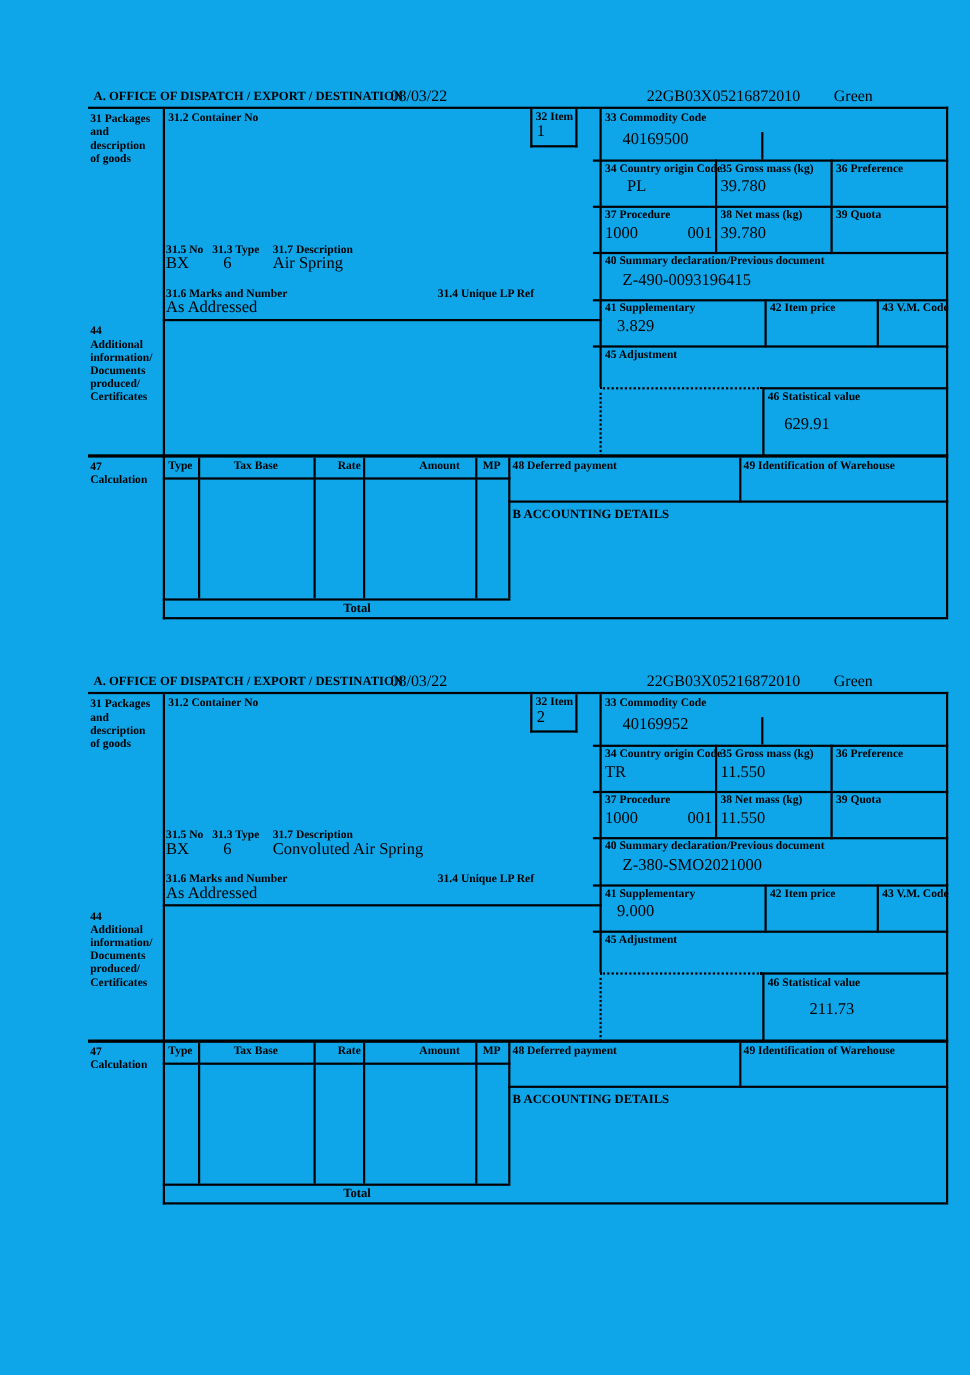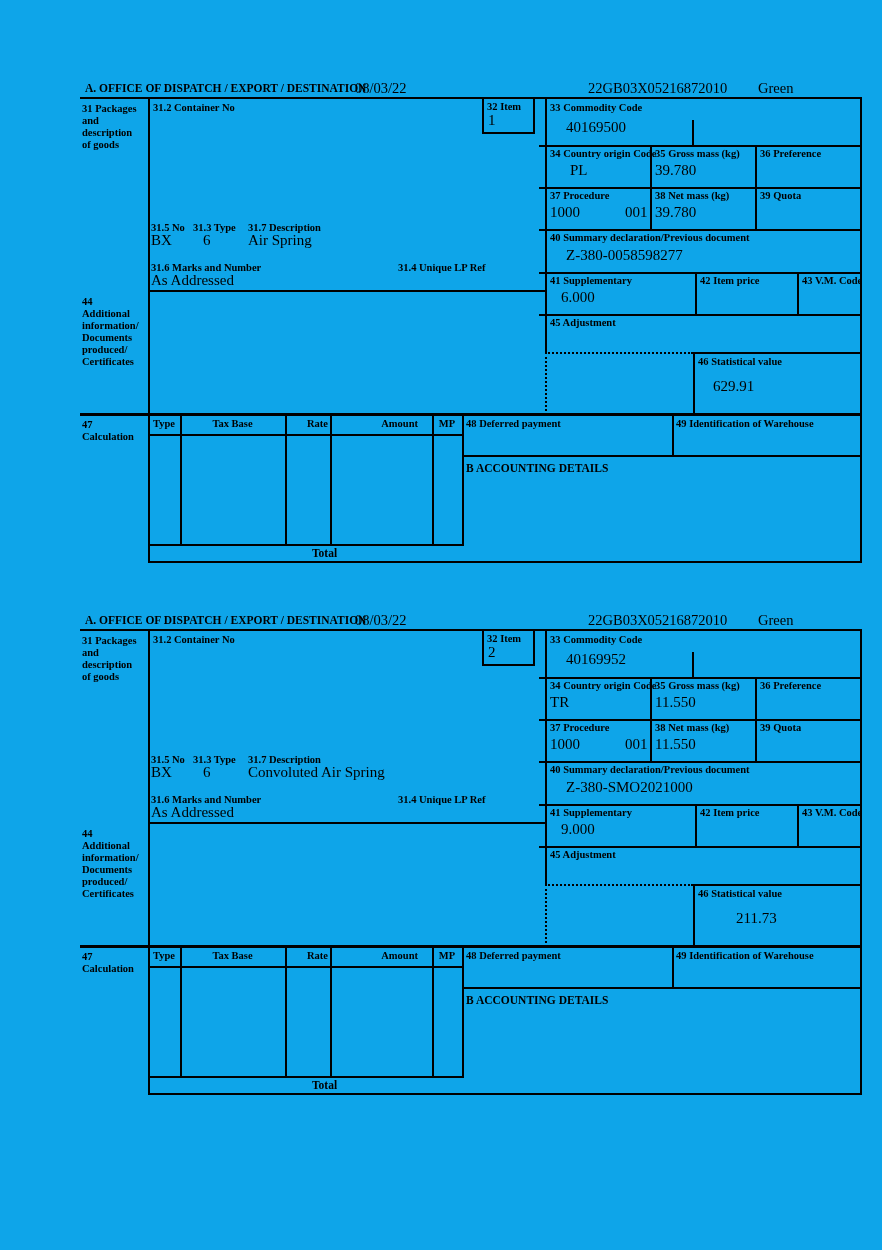--- a/index.html
+++ b/index.html
@@ -10,21 +10,21 @@
   .box{position:absolute;left:0;top:18px;width:782px;height:464px;
        border-top:2px solid #000;border-right:2px solid #000;box-sizing:border-box;}
   .ln{position:absolute;background:#000;}
   .dotv{position:absolute;width:0;border-left:2px dotted #000;background:none;}
   .doth{position:absolute;height:0;border-top:2px dotted #000;background:none;}
   .lbl{font-size:10.5px;font-weight:bold;line-height:12px;white-space:nowrap;}
   .side{left:2px;width:64px;white-space:pre-line;}
   .val{font-size:15px;line-height:16px;white-space:nowrap;}
   .v14{font-size:14.5px;line-height:16px;white-space:nowrap;}
   .hdrlbl{font-size:11.5px;font-weight:bold;white-space:nowrap;}
-  .b32{position:absolute;left:402px;top:0;width:53px;height:35px;
+  .b32{position:absolute;left:402px;top:0;width:43px;height:35px;
        border-left:2px solid #000;border-right:2px solid #000;border-bottom:2px solid #000;
        box-sizing:border-box;}
   .thc{text-align:center;}
   .thr{text-align:right;}
 </style>
 </head>
 <body>
 
 <div id="page">
   <section class="block" style="top: 79px;">
@@ -104,24 +104,24 @@
 
       <span class="abs lbl" style="left:470px;top:91px;">37 Procedure</span>
       <span class="abs val" style="left:470px;top:105px;">1000</span>
       <span class="abs val" style="left:545px;top:105px;">001</span>
       <span class="abs lbl" style="left:575px;top:91px;">38 Net mass (kg)</span>
       <span class="abs val" style="left:575px;top:105px;">39.780</span>
       <span class="abs lbl" style="left:680px;top:91px;">39 Quota</span>
       <span class="abs val" style="left:680px;top:105px;"></span>
 
       <span class="abs lbl" style="left:470px;top:133px;">40 Summary declaration/Previous document</span>
-      <span class="abs val" style="left:486px;top:148px;">Z-380-0058598277</span>
+      <span class="abs val" style="left:486px;top:148px;">Z-490-0093196415</span>
 
       <span class="abs lbl" style="left:470px;top:176px;">41 Supplementary</span>
-      <span class="abs val" style="left:481px;top:190px;">6.000</span>
+      <span class="abs val" style="left:481px;top:190px;">3.829</span>
       <span class="abs lbl" style="left:620px;top:176px;">42 Item price</span>
       <span class="abs val" style="left:620px;top:190px;"></span>
       <span class="abs lbl" style="left:722px;top:176px;">43 V.M. Code</span>
       <span class="abs val" style="left:722px;top:190px;"></span>
 
       <span class="abs lbl" style="left:470px;top:218px;">45 Adjustment</span>
       <span class="abs val" style="left:481px;top:232px;"></span>
 
       <span class="abs lbl" style="left:618px;top:257px;">46 Statistical value</span>
       <span class="abs val" style="left:633px;top:279px;">629.91</span>

